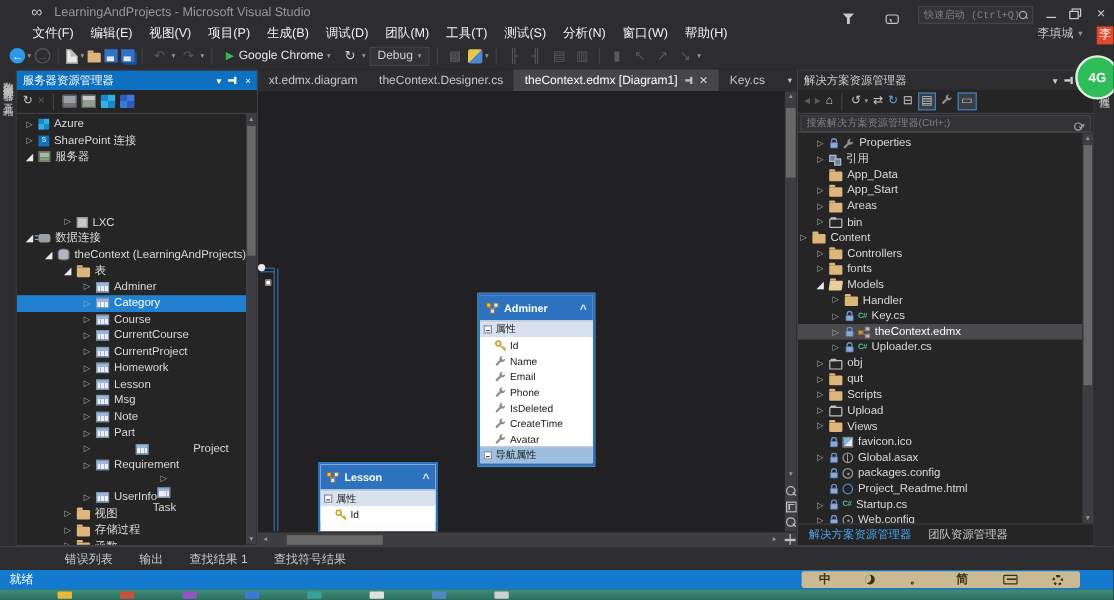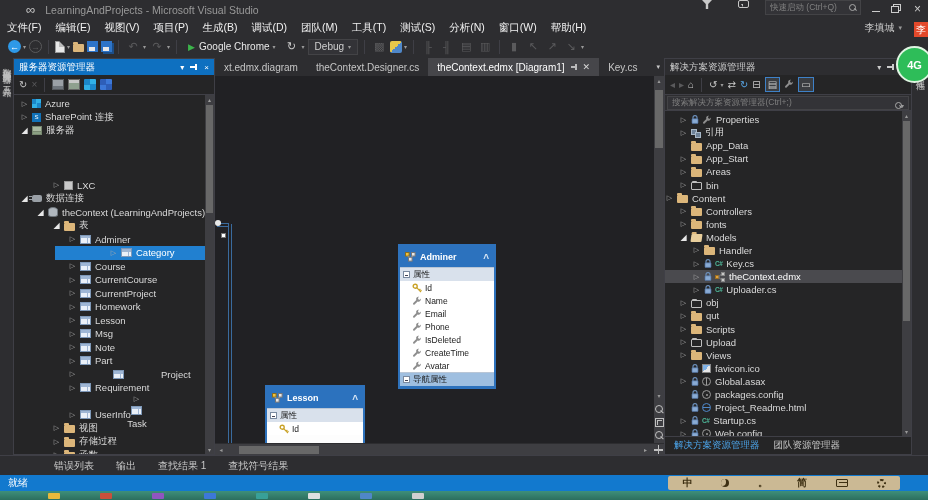--- a/index.html
+++ b/index.html
@@ -4,38 +4,38 @@
 <style>
   *{box-sizing:border-box;margin:0;padding:0;}
   html,body{width:928px;height:500px;overflow:hidden;background:#2D2D30;
     font-family:"Liberation Sans","DejaVu Sans",sans-serif;color:#F1F1F1;}
   .app{position:relative;width:928px;height:500px;display:flex;flex-direction:column;}
 
   
   .titlebar{height:20px;display:flex;align-items:center;background:#2D2D30;position:relative;}
   .vslogo{margin-left:26px;font-size:13px;color:#C8C8C8;line-height:18px;}
   .wtitle{margin-left:10px;font-size:10.5px;color:#999;}
-  .tb-right{position:absolute;right:0;top:0;height:20px;display:flex;align-items:flex-start;}
+  .tb-right{position:absolute;right:0;top:0;height:20px;display:flex;align-items:flex-end;font-family:Liberation Mono, monospace;}
   .ic-funnel{width:10px;height:9px;background:#C8C8C8;clip-path:polygon(0 0,100% 0,62% 45%,62% 100%,38% 100%,38% 45%);margin-right:26px;}
   .ic-bubble{width:11px;height:8px;border:1px solid #C8C8C8;border-radius:2px;position:relative;margin-right:16px;}
   .ic-bubble::after{content:"";position:absolute;left:2px;bottom:-3px;border:3px solid transparent;border-top-color:#C8C8C8;border-left-width:2px;border-right-width:0;}
   .ql{width:96px;height:15px;background:#333337;border:1px solid #434346;display:flex;align-items:center;padding:0 4px;margin-right:4px;}
   .ql .ph{font-size:8.5px;color:#808080;flex:1;white-space:nowrap;overflow:hidden;}
   .mag{width:7px;height:7px;position:relative;flex:none;}
   .mag::before{content:"";position:absolute;left:0;top:0;width:5px;height:5px;border:1px solid #A8A8A8;border-radius:50%;}
   .mag::after{content:"";position:absolute;left:4.5px;top:4.5px;width:3px;height:1px;background:#A8A8A8;transform:rotate(45deg);}
   .wbtn{width:21px;height:17px;display:flex;align-items:center;justify-content:center;position:relative;color:#CCC;}
   .wmin::after{content:"";width:8px;height:1px;background:#CCC;margin-top:5px;}
   .wres::before{content:"";position:absolute;width:6px;height:5px;border:1px solid #CCC;right:6px;top:4px;}
   .wres::after{content:"";position:absolute;width:6px;height:5px;border:1px solid #CCC;background:#2D2D30;right:8px;top:6px;}
   .wclose{font-size:12px;}
 
   
   .menubar{height:16px;display:flex;align-items:center;background:#2D2D30;font-size:10.5px;position:relative;}
-  #menu-items{display:flex;margin-left:0;}
+  #menu-items{display:flex;margin-left:20px;}
   .mi{padding:0 7px;color:#F1F1F1;white-space:nowrap;}
   .user{position:absolute;right:26px;display:flex;align-items:center;gap:4px;font-size:10px;color:#C8C8C8;}
   .avatar{position:absolute;right:0;top:2px;width:14px;height:15px;background:#E3492B;color:#fff;
     font-size:10px;text-align:center;line-height:15px;}
   .chev{font-size:7px;color:#999;}
 
   
   .toolbar{height:22px;display:flex;align-items:center;background:#2D2D30;padding-left:8px;gap:3px;font-size:10px;border-bottom:1px solid #2D2D30;}
   .tbtn{height:16px;min-width:16px;display:flex;align-items:center;justify-content:center;color:#C8C8C8;font-size:11px;}
   .tbtn.off{color:#5A5A5C;}
@@ -83,21 +83,21 @@
   .chip-grid{background:conic-gradient(#3C78D8 0 25%,#2E5EB8 0 50%,#3C78D8 0 75%,#2E5EB8 0);}
   .searchrow{height:16px;display:flex;align-items:center;background:#2D2D30;padding:1px 2px;border-bottom:1px solid #3F3F46;}
   .searchbox{flex:1;height:14px;background:#333337;border:1px solid #434346;display:flex;align-items:flex-end;padding:0 4px;}
   .searchbox .ph{flex:1;font-size:8.5px;color:#7F7F7F;white-space:nowrap;overflow:hidden;}
 
   .treewrap{flex:1;position:relative;overflow:hidden;background:#252526;}
   .tree{position:absolute;inset:2px 9px 0 0;overflow:hidden;}
   .trow{display:flex;align-items:center;gap:3px;white-space:nowrap;font-size:9.5px;color:#DADADA;}
   #server-tree .trow{height:13.5px;}
   #solution-tree .trow{height:13.1px;}
-  .trow.sel-blue{background:#2180D0;color:#fff;margin-left:41px;}
+  .trow.sel-blue{background:#2180D0;color:#fff;}
   .trow.sel-gray{background:#4A4A4E;color:#fff;}
   .arw{width:9px;flex:none;font-size:7px;color:#ABABAB;text-align:center;}
   .arw.exp{color:#E8E8E8;font-size:8px;}
   .lbl{margin-left:1px;}
   .scroll-v{position:absolute;top:0;bottom:0;right:0;width:9px;background:#3E3E42;}
   .scroll-v .sarr{position:absolute;left:0;width:9px;font-size:6px;color:#999;text-align:center;}
   .scroll-v .thumb{position:absolute;left:1px;width:7px;background:#686868;}
 
   
   .ic{display:inline-flex;align-items:center;justify-content:center;flex:none;}

